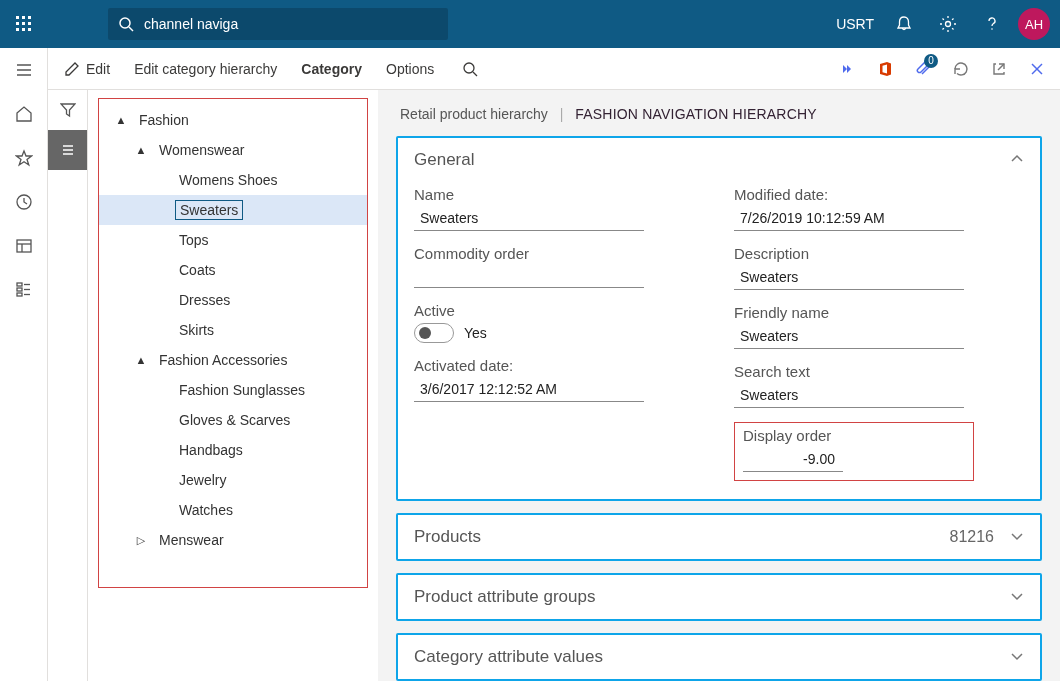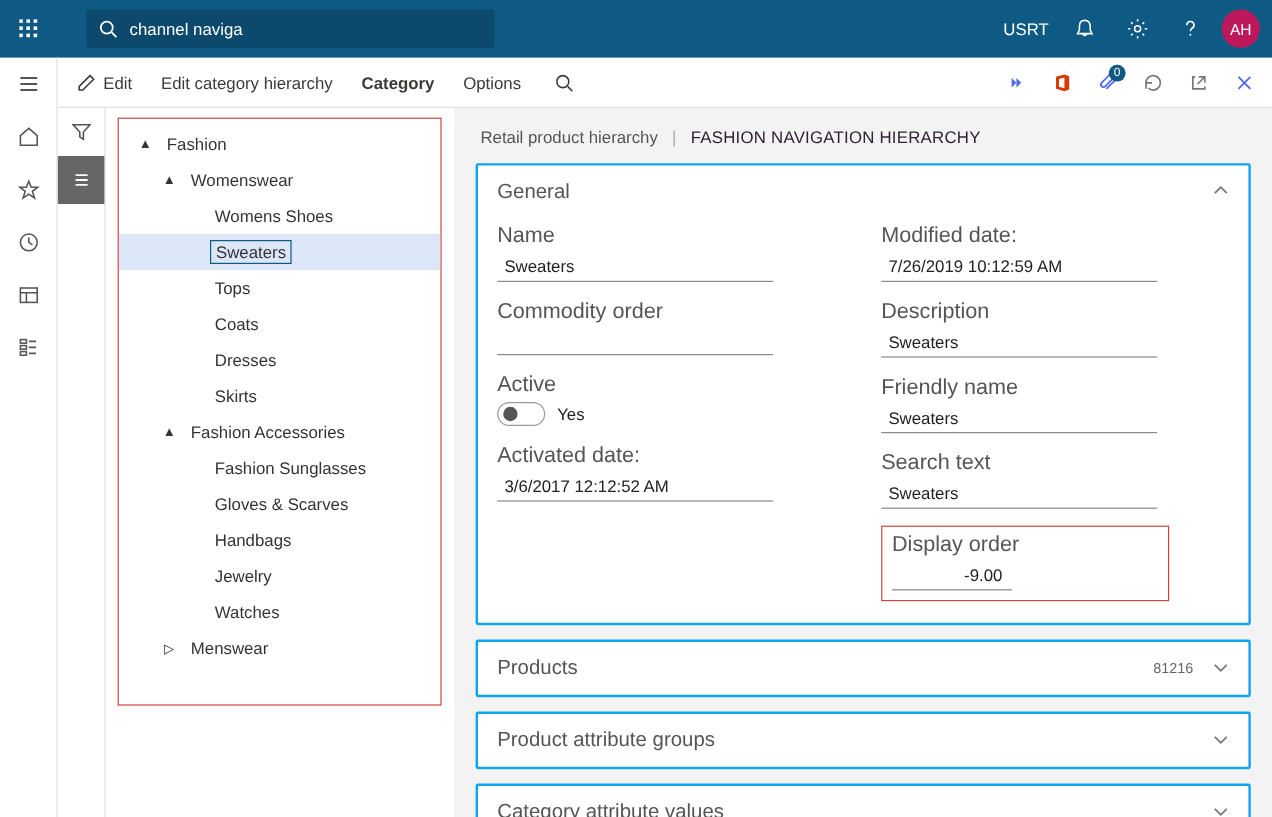--- a/index.html
+++ b/index.html
@@ -2,21 +2,21 @@
 <html><head>
 <meta charset="utf-8">
 <style>
   * { box-sizing: border-box; margin:0; padding:0; }
   html,body { width:1060px; height:681px; font-family: "Segoe UI", Arial, sans-serif; font-size:13px; color:#323130; background:#fff; overflow:hidden; }
 
   
   .topbar { height:48px; background:#0f5a84; display:flex; align-items:center; color:#fff; }
   .topbar .waffle { width:48px; height:48px; display:flex; align-items:center; justify-content:center; font-size:16px; }
   .topbar .apptitle { font-size:16px; font-weight:600; padding-left:4px; padding-right:60px; }
-  .searchbox { flex:0 0 340px; display:flex; align-items:center; background:rgba(0,0,0,0.18); border-radius:2px; height:32px; padding:0 10px; margin-left:24px;text-align:right; }
+  .searchbox { flex:0 0 340px; display:flex; align-items:center; background:rgba(0,0,0,0.18); border-radius:2px; height:32px; padding:0 10px; margin-left:60px;text-align:right; }
   .searchbox svg { flex:0 0 16px; }
   .searchbox span { margin-left:10px; color:#fff; font-size:14px; }
   .topbar .spacer { flex:1; }
   .topbar .icon-btn { width:44px; height:48px; display:flex; align-items:center; justify-content:center; color:#fff; }
   .topbar .company { padding:0 8px; font-size:14px; }
   .avatar { width:32px; height:32px; border-radius:50%; background:#be185d; display:flex; align-items:center; justify-content:center; font-size:13px; color:#fff; margin:0 10px 0 4px; }
 
   
   .body { display:flex; height:calc(681px - 48px); }
   .navrail { width:48px; border-right:1px solid #e1dfdd; display:flex; flex-direction:column; align-items:center; }
@@ -52,27 +52,27 @@
 
   .detail { flex:1; background:#f3f3f3; padding:12px 18px 0 18px; overflow:auto; }
   .crumb { font-size:14px; color:#555; margin:4px 0 14px 4px; }
   .crumb .sep { margin:0 8px; color:#aaa; }
   .crumb .cur { color:#323; letter-spacing:0.2px; }
 
   .card { background:#fff; border:2px solid #0ea5e9; border-radius:2px; margin-bottom:12px; }
   .cardhdr { padding:12px 16px; display:flex; align-items:center; }
   .cardhdr .ct { font-size:17px; color:#555; font-weight:400; }
   .cardhdr .grow { flex:1; }
-  .cardhdr .count { color:#666; margin-right:16px; font-size:12px; }
+  .cardhdr .count { color:#666; margin-right:16px; font-size:16px; }
   .cardhdr .chevr { color:#777; }
   .cardbody { padding:4px 16px 18px 16px; display:flex; }
   .col { flex:1; display:flex; flex-direction:column; gap:14px; }
   .col + .col { margin-left:30px; }
 
-  .field .flabel { font-size:18px; color:#555; margin-bottom:4px; }
+  .field .flabel { font-size:15px; color:#555; margin-bottom:4px; }
   .field .fval { font-size:14px; color:#222; border-bottom:1px solid #888; padding:3px 2px 4px 6px; min-height:22px; width:230px; }
   .field.rj .fval { text-align:right; }
 
   
   .toggle { display:flex; align-items:center; margin-top:2px; }
   .toggle .sw { width:40px; height:20px; border-radius:10px; border:1px solid #999; position:relative; margin-right:10px; background:#fff; }
   .toggle .sw .knob { width:12px; height:12px; border-radius:50%; background:#555; position:absolute; left:4px; top:3px; }
   .toggle .lbl { font-size:14px; color:#222; }
 
   .highlightbox { border:1px solid #d14343; padding:4px 8px 8px 8px; width:240px; }

